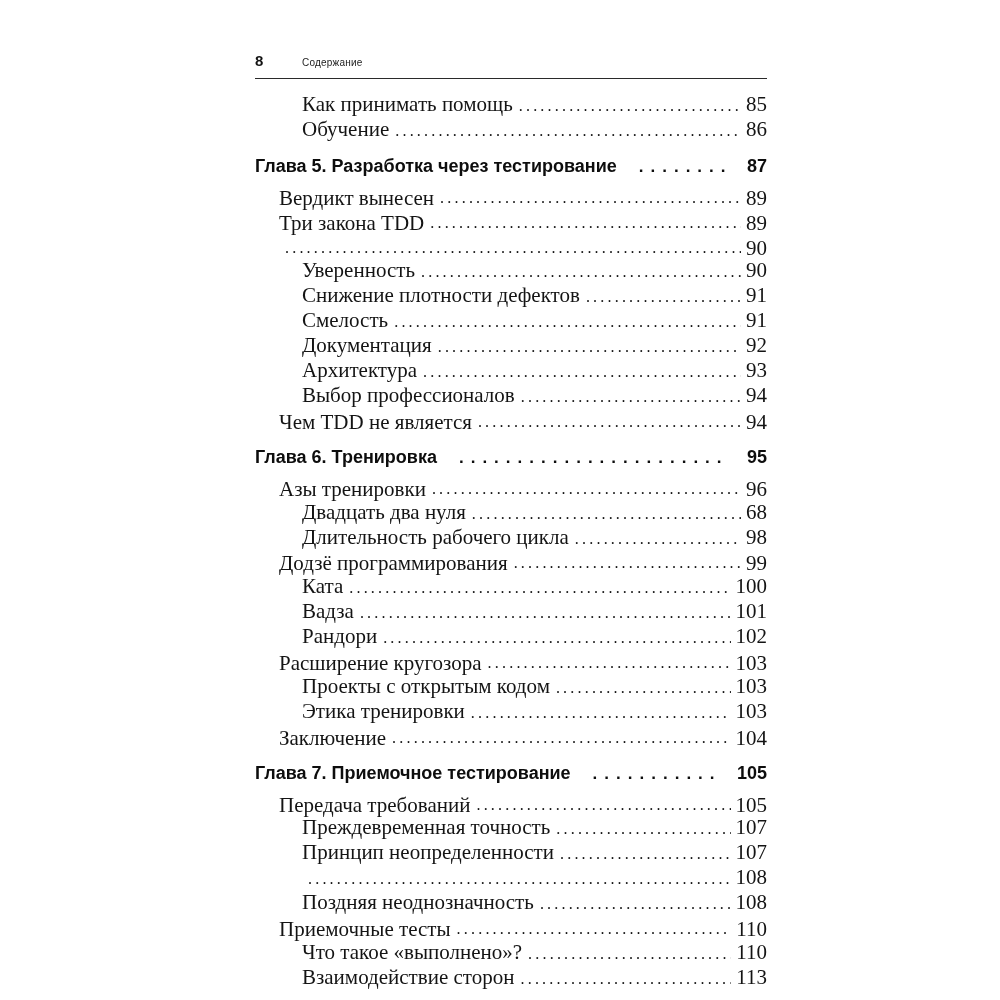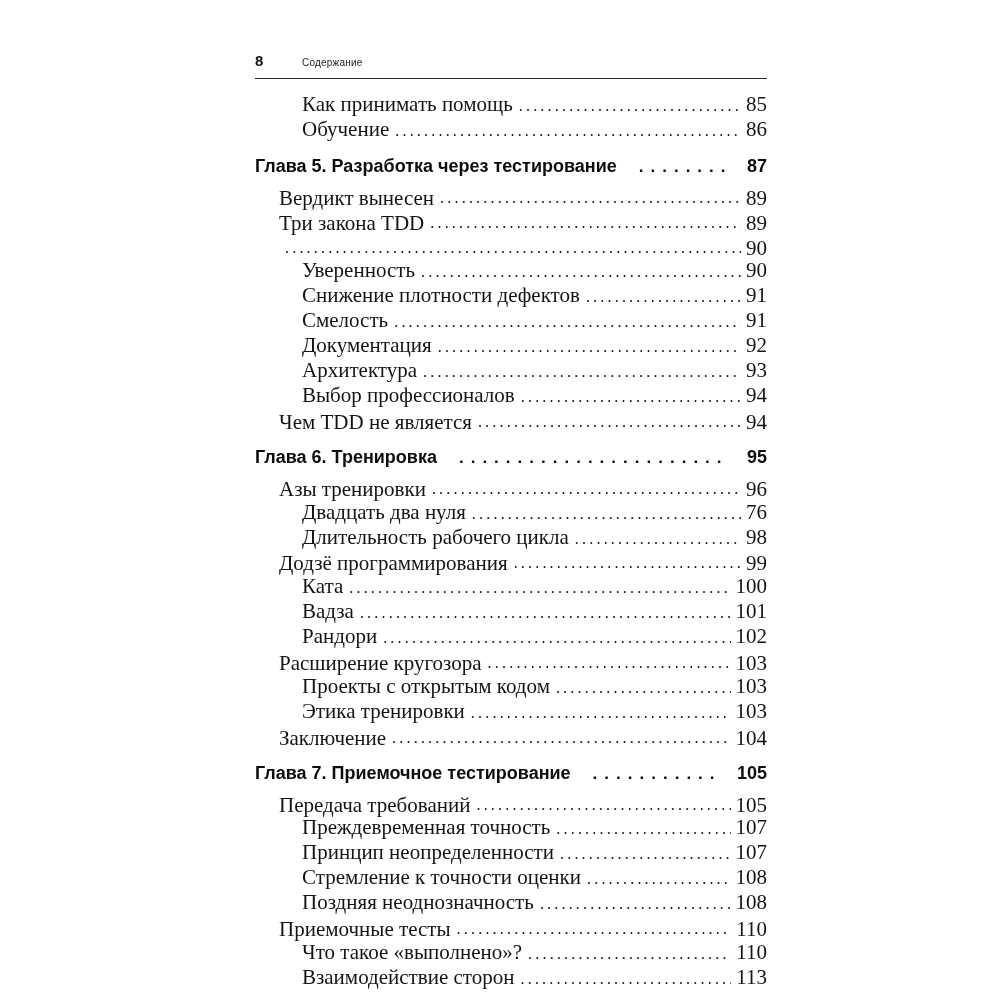--- a/index.html
+++ b/index.html
@@ -167,21 +167,21 @@
           <span class="toc-page">95</span>
         </div>
         <div class="toc-row level-1">
           <span class="toc-label">Азы тренировки</span>
           <span class="toc-dots"></span>
           <span class="toc-page">96</span>
         </div>
         <div class="toc-row level-2">
           <span class="toc-label">Двадцать два нуля</span>
           <span class="toc-dots"></span>
-          <span class="toc-page">76</span>
+          <span class="toc-page">68</span>
         </div>
         <div class="toc-row level-2">
           <span class="toc-label">Длительность рабочего цикла</span>
           <span class="toc-dots"></span>
           <span class="toc-page">98</span>
         </div>
         <div class="toc-row level-1">
           <span class="toc-label">Додзё программирования</span>
           <span class="toc-dots"></span>
           <span class="toc-page">99</span>
@@ -235,21 +235,20 @@
           <span class="toc-label">Преждевременная точность</span>
           <span class="toc-dots"></span>
           <span class="toc-page">107</span>
         </div>
         <div class="toc-row level-2">
           <span class="toc-label">Принцип неопределенности</span>
           <span class="toc-dots"></span>
           <span class="toc-page">107</span>
         </div>
         <div class="toc-row level-2">
-          <span class="toc-label">Стремление к точности оценки</span>
           <span class="toc-dots"></span>
           <span class="toc-page">108</span>
         </div>
         <div class="toc-row level-2">
           <span class="toc-label">Поздняя неоднозначность</span>
           <span class="toc-dots"></span>
           <span class="toc-page">108</span>
         </div>
         <div class="toc-row level-1">
           <span class="toc-label">Приемочные тесты</span>

